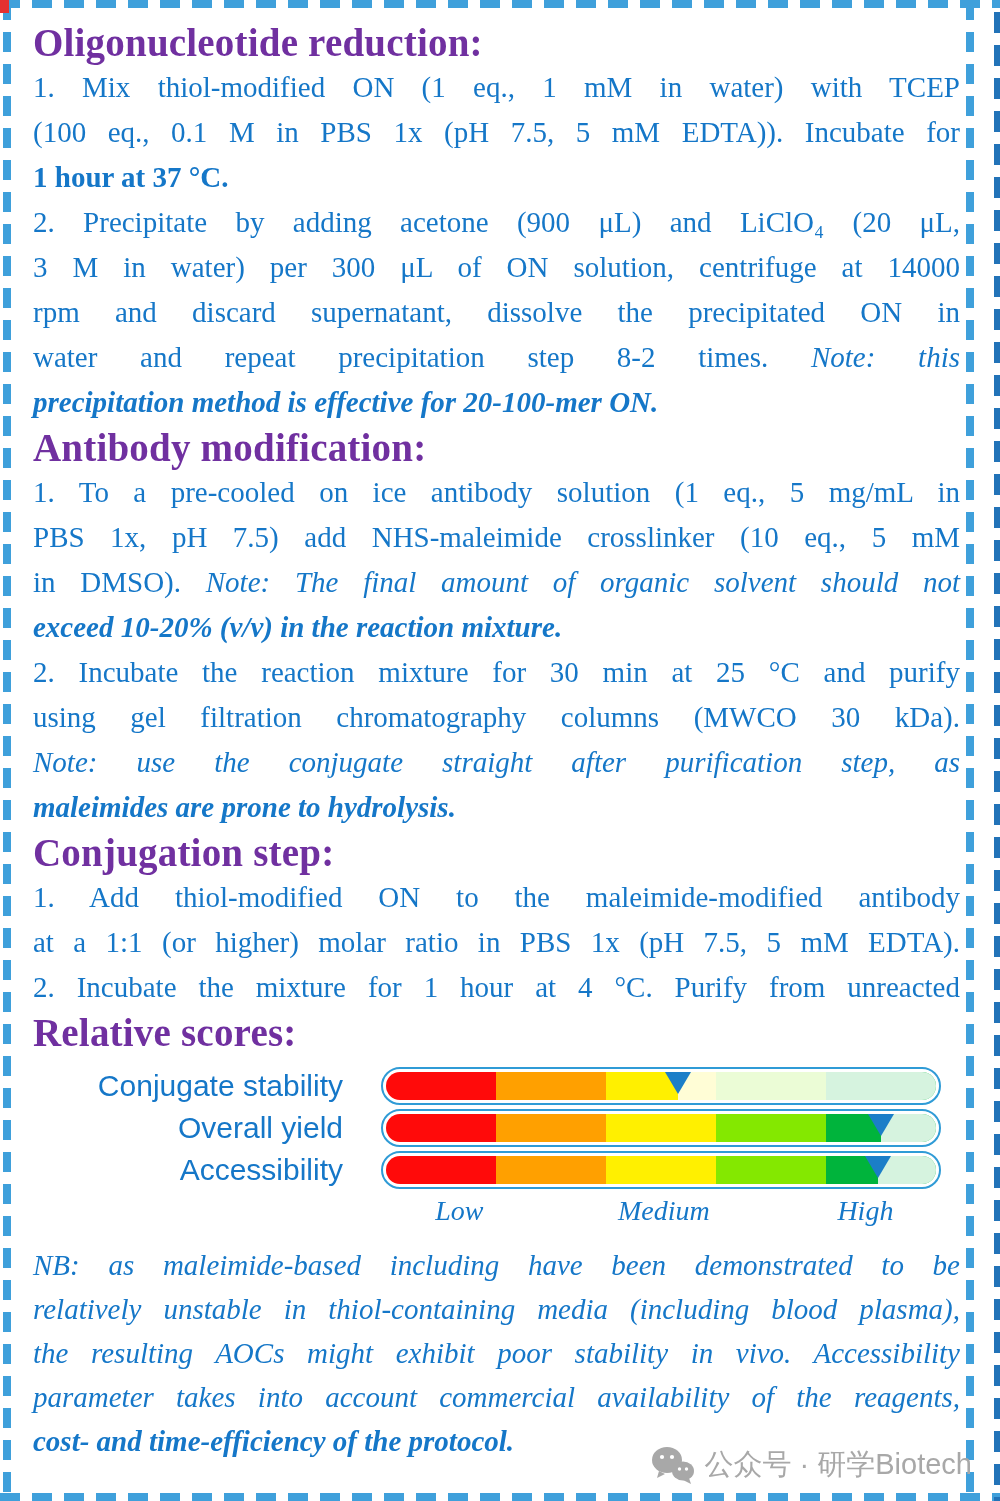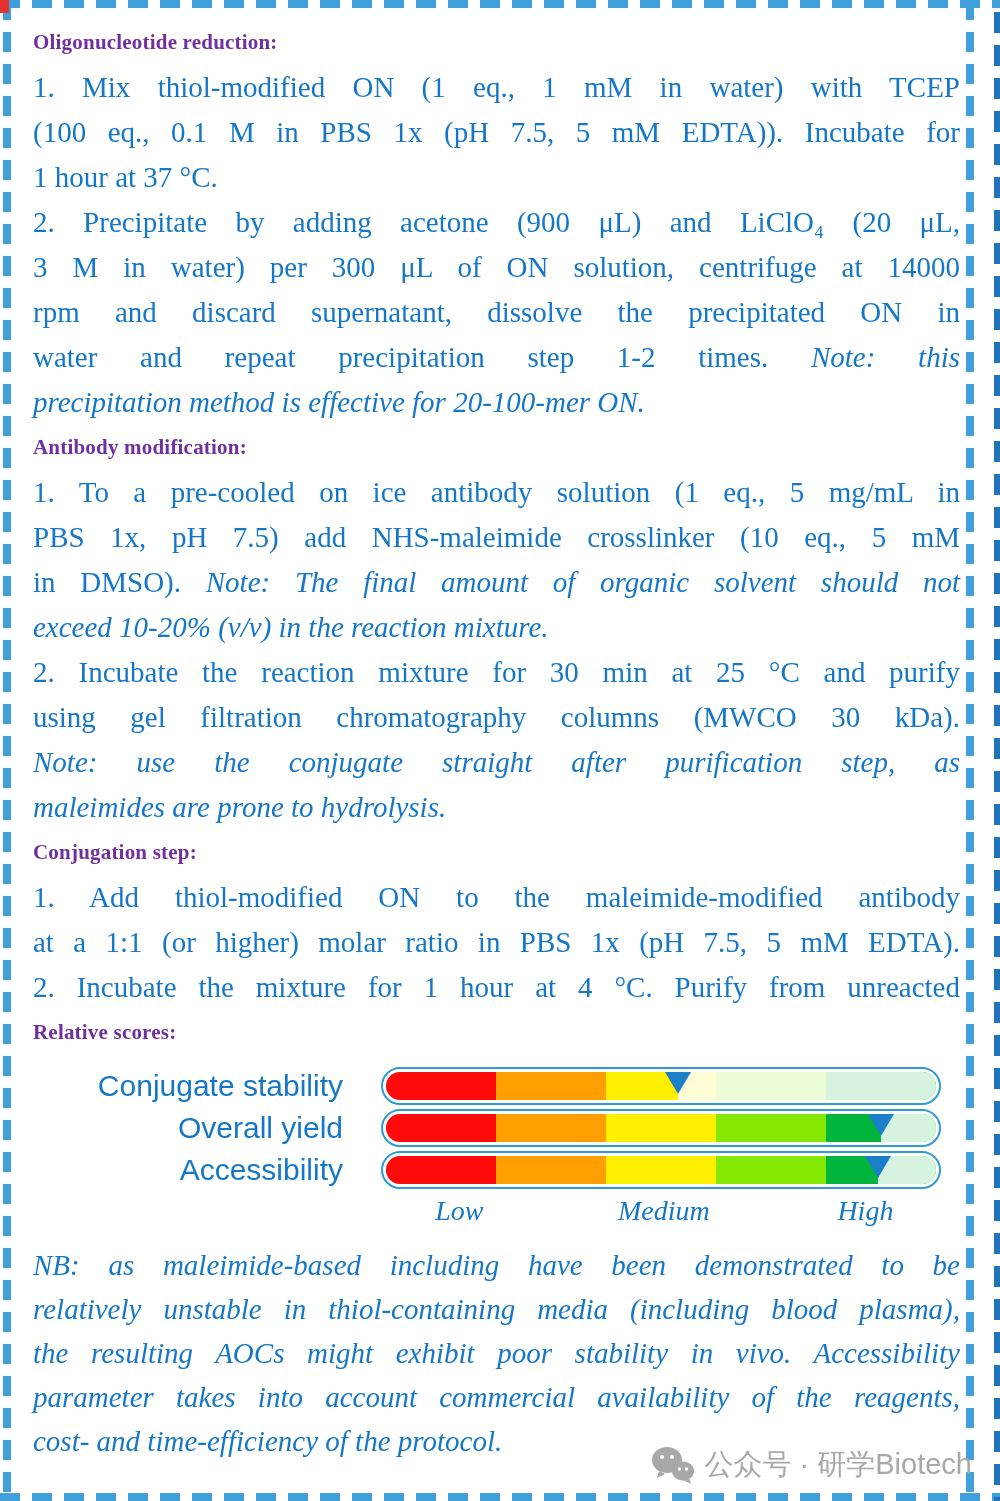--- a/index.html
+++ b/index.html
@@ -16,26 +16,26 @@
   #border-bottom{bottom:0;}
   #border-left{left:3px;}
   #border-right{left:966px;}
   #edge-fragment{position:absolute;z-index:5;right:0;top:12px;bottom:0;width:6px;
     background:repeating-linear-gradient(180deg,var(--border-dark) 0 21px,transparent 21px 33px);}
   #corner-fragment{position:absolute;z-index:6;left:0;top:0;width:9px;height:13px;background:var(--red-fragment);}
 
   .content{position:absolute;left:33px;top:20px;width:927px;z-index:1;}
 
   .heading{
-    font-size:21px;font-weight:bold;color:var(--heading-purple);
+    font-size:39px;font-weight:bold;color:var(--heading-purple);
     line-height:45px;letter-spacing:.2px;
   }
   .para{font-size:29px;color:var(--text-blue);}
   .tline{line-height:45px;text-align:justify;text-align-last:justify;white-space:normal;}
-  .tline.tlast{text-align-last:left;}
+  .tline.tlast{text-align-last:left;font-weight:bold;}
   .it{font-style:italic;}
 
   
   .scores{margin-top:12px;}
   .score-row{display:flex;align-items:flex-end;margin-bottom:4px;height:38px;}
   .score-label{
     width:310px;text-align:right;padding-right:38px;flex:none;
     font-family:"Liberation Sans","DejaVu Sans",sans-serif;
     font-size:30px;color:var(--text-blue);line-height:38px;
   }
@@ -86,21 +86,21 @@
     <div class="heading">Oligonucleotide reduction:</div>
     <div class="para">
         <div class="tline"><span>1. Mix thiol-modified ON (1 eq., 1 mM in water) with TCEP</span></div>
         <div class="tline"><span>(100 eq., 0.1 M in PBS 1x (pH 7.5, 5 mM EDTA)). Incubate for</span></div>
         <div class="tline tlast"><span>1 hour at 37 °C.</span></div>
       </div>
     <div class="para">
         <div class="tline"><span>2. Precipitate by adding acetone (900 μL) and LiClO₄ (20 μL,</span></div>
         <div class="tline"><span>3 M in water) per 300 μL of ON solution, centrifuge at 14000</span></div>
         <div class="tline"><span>rpm and discard supernatant, dissolve the precipitated ON in</span></div>
-        <div class="tline"><span>water and repeat precipitation step 1-2 times. </span><span class="it">Note: this</span></div>
+        <div class="tline"><span>water and repeat precipitation step 8-2 times. </span><span class="it">Note: this</span></div>
         <div class="tline tlast"><span class="it">precipitation method is effective for 20-100-mer ON.</span></div>
       </div>
   </div>
 
   <div>
     <div class="heading">Antibody modification:</div>
     <div class="para">
         <div class="tline"><span>1. To a pre-cooled on ice antibody solution (1 eq., 5 mg/mL in</span></div>
         <div class="tline"><span>PBS 1x, pH 7.5) add NHS-maleimide crosslinker (10 eq., 5 mM</span></div>
         <div class="tline"><span>in DMSO). </span><span class="it">Note: The final amount of organic solvent should not</span></div>

